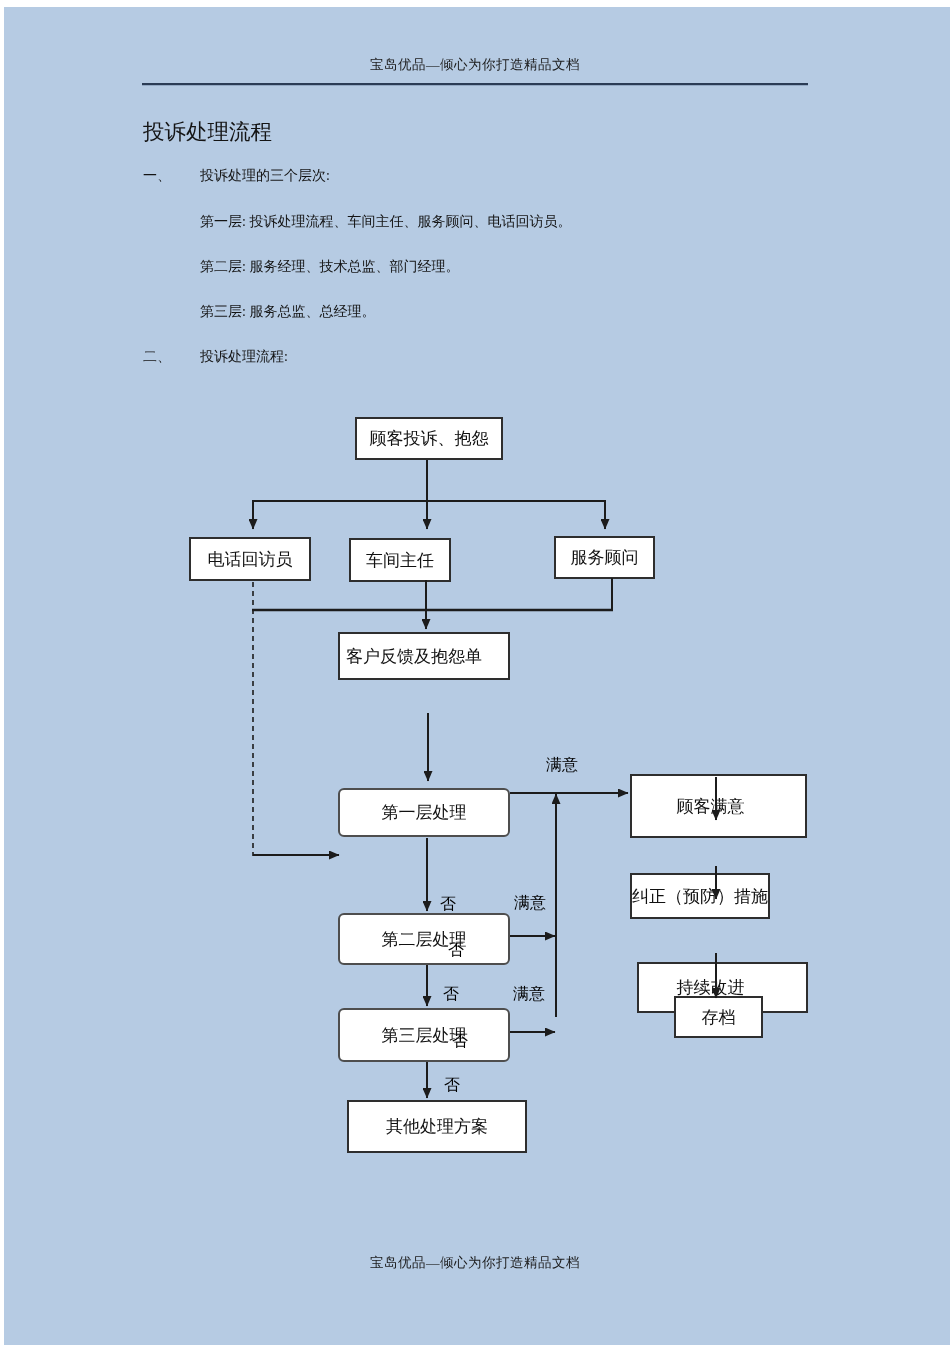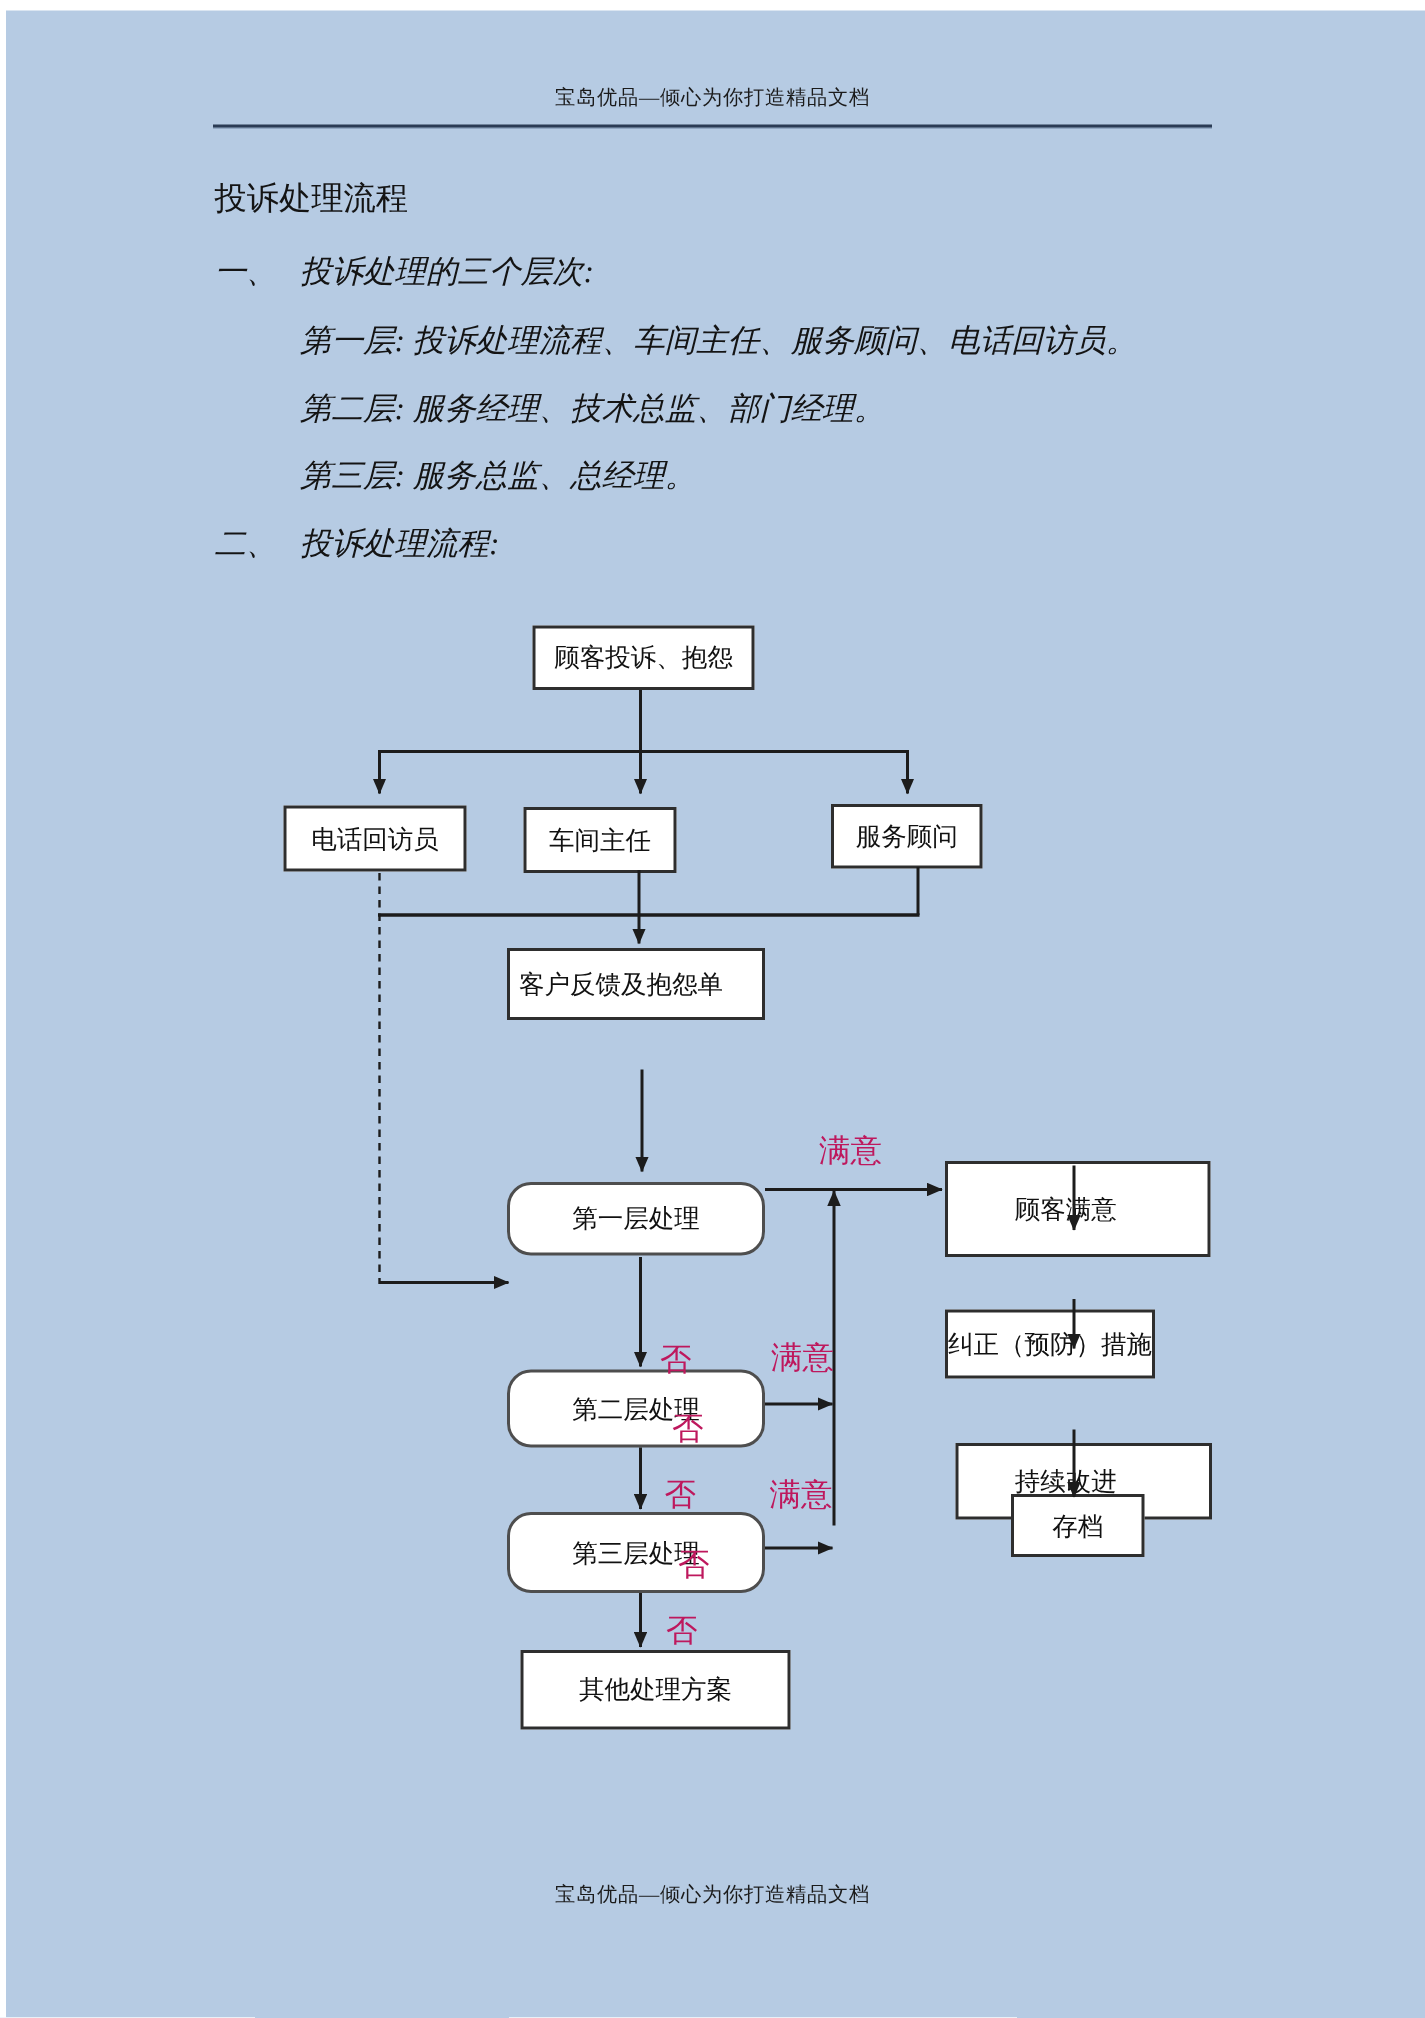--- a/index.html
+++ b/index.html
@@ -14,30 +14,30 @@
   }
   .footer-text{
     position:absolute;left:142px;top:1254px;width:666px;text-align:center;
     font-size:13.5px;color:#1b1b1b;letter-spacing:.5px;z-index:3;
   }
   .header-rule{
     position:absolute;left:142px;top:83px;width:666px;height:2px;background:#2b3c55;
     box-shadow:0 1px 0 #93a9c4;z-index:3;
   }
   .doc-title{position:absolute;left:143px;top:117px;font-size:21.5px;z-index:3;white-space:nowrap;}
-  .para{position:absolute;font-size:21px;white-space:nowrap;z-index:3;font-style:italic;}
+  .para{position:absolute;font-size:14px;white-space:nowrap;z-index:3;}
   .para .marker{display:inline-block;width:57px;}
   .connectors{position:absolute;left:0;top:0;z-index:5;pointer-events:none;}
   .node{
     position:absolute;background:#ffffff;border:2px solid #2e2e2e;box-sizing:border-box;
     display:flex;align-items:center;justify-content:center;
     font-size:17px;color:#111;z-index:2;white-space:nowrap;
   }
-  .node-round{border-radius:16px;border:2px solid #4e4e4e;font-family:Liberation Mono, monospace;}
-  .edge-label{position:absolute;font-size:21px;line-height:1;color:#be185d;z-index:6;white-space:nowrap;}
+  .node-round{border-radius:6px;border:2px solid #4e4e4e;font-family:Liberation Mono, monospace;}
+  .edge-label{position:absolute;font-size:16px;line-height:1;color:#000000;z-index:6;white-space:nowrap;}
 </style>
 </head>
 <body>
 
 <div class="page">
   <div class="sheet"></div>
 
   <div class="header-text">宝岛优品—倾心为你打造精品文档</div>
   <div class="header-rule"></div>
 

